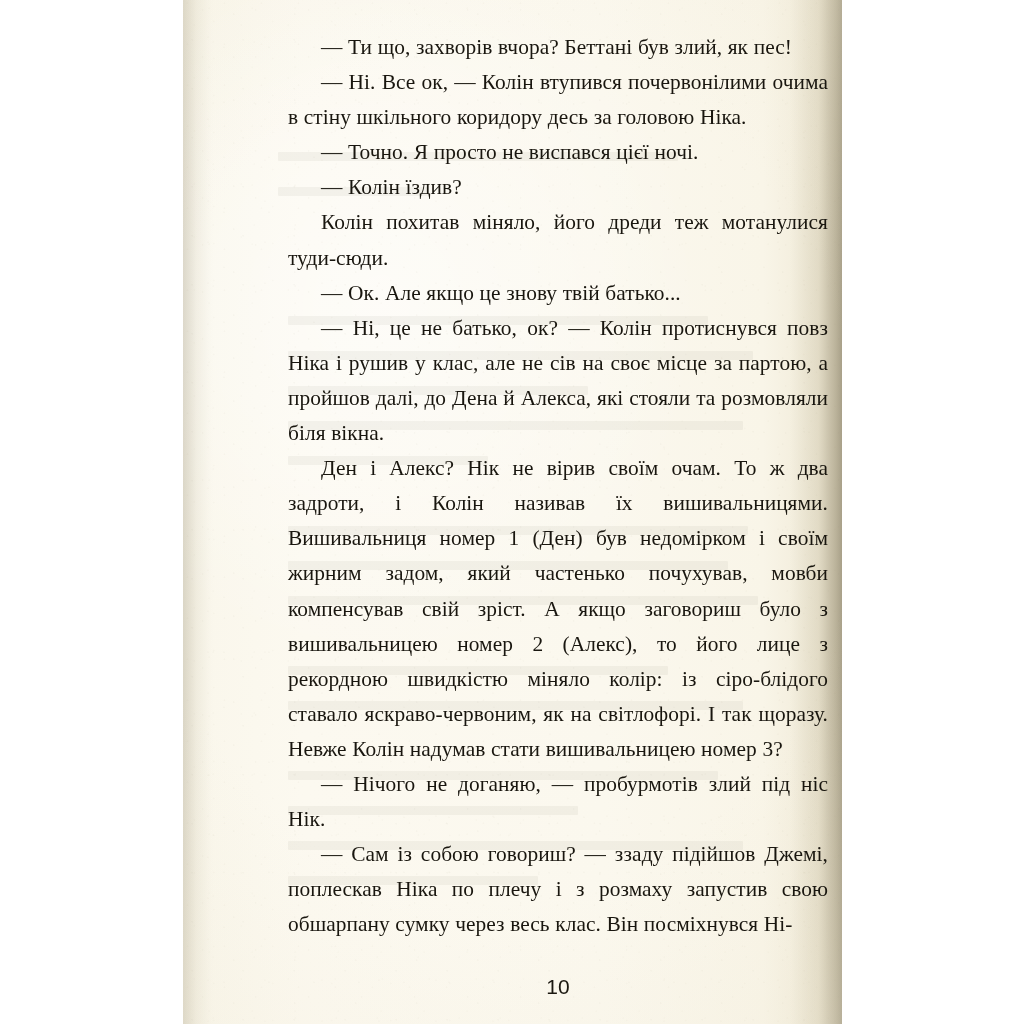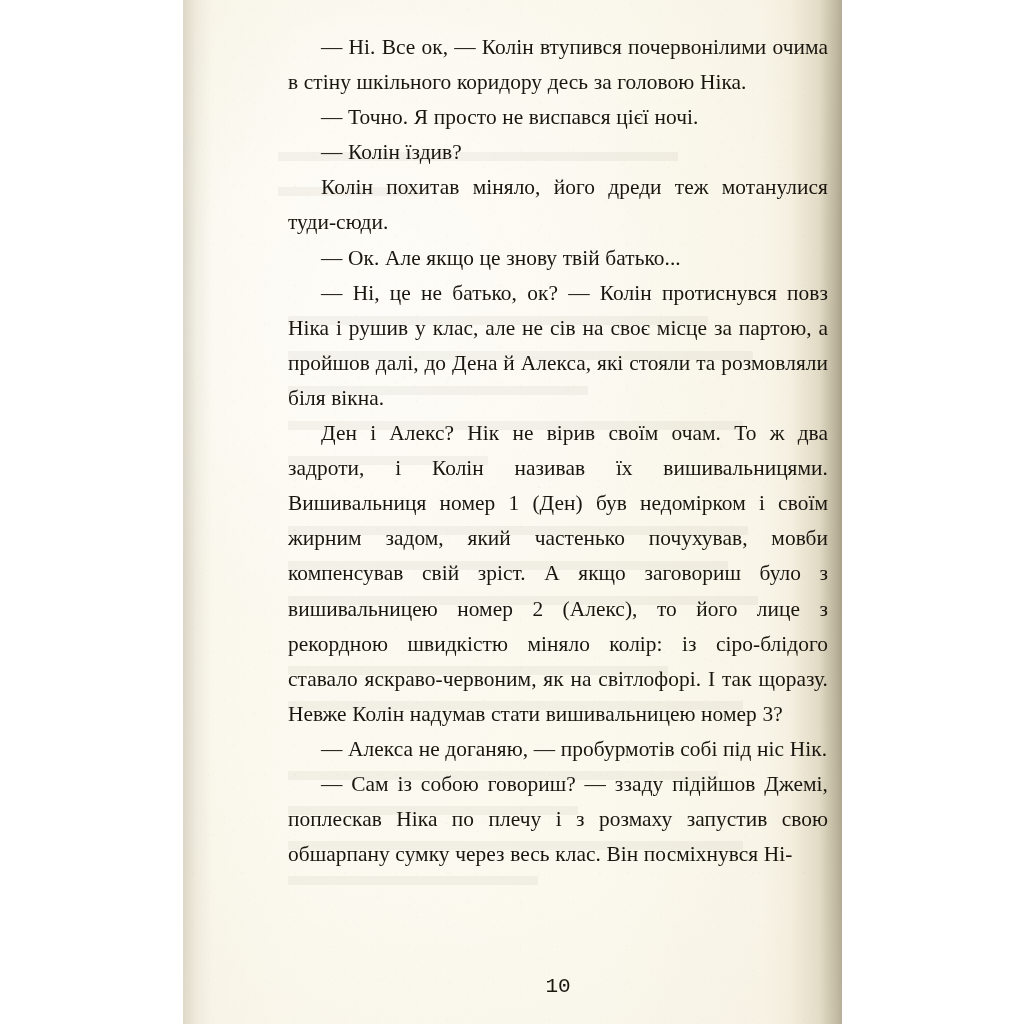--- a/index.html
+++ b/index.html
@@ -151,21 +151,21 @@
   .para.dialogue {
     text-indent: 33px;
   }
 
   .page-number {
     position: absolute;
     left: 288px;
     top: 975px;
     width: 540px;
     text-align: center;
-    font-family: Liberation Mono, monospace;
+    font-family: Liberation Sans, sans-serif;
     font-size: 21px;
     color: #1b1810;
   }
 
   
   .ink-soften {
     position: absolute;
     left: 183px;
     top: 0;
     width: 659px;
@@ -203,26 +203,27 @@
       <div class="st-line" style="left:105px; top:876px;  width:250px;"></div>
     </div>
   </div>
 
   <div class="spine-shadow"></div>
   <div class="fore-edge-shadow"></div>
   <div class="ink-soften"></div>
   <div class="outer-white"></div>
 
   <div class="text-block">
+    <p class="para dialogue">— Ти що, захворів вчора? Беттані був злий, як пес!</p>
     <p class="para dialogue">— Ні. Все ок, — Колін втупився почервонілими очима в стіну шкільного коридору десь за головою Ніка.</p>
     <p class="para dialogue">— Точно. Я просто не виспався цієї ночі.</p>
     <p class="para dialogue">— Колін їздив?</p>
     <p class="para">Колін похитав міняло, його дреди теж мотанулися туди-сюди.</p>
     <p class="para dialogue">— Ок. Але якщо це знову твій батько...</p>
     <p class="para dialogue">— Ні, це не батько, ок? — Колін протиснувся повз Ніка і рушив у клас, але не сів на своє місце за партою, а пройшов далі, до Дена й Алекса, які стояли та розмовляли біля вікна.</p>
     <p class="para">Ден і Алекс? Нік не вірив своїм очам. То ж два задроти, і Колін називав їх вишивальницями. Вишивальниця номер 1 (Ден) був недомірком і своїм жирним задом, який частенько почухував, мовби компенсував свій зріст. А якщо заговориш було з вишивальницею номер 2 (Алекс), то його лице з рекордною швидкістю міняло колір: із сіро-блідого ставало яскраво-червоним, як на світлофорі. І так щоразу. Невже Колін надумав стати вишивальницею номер 3?</p>
-    <p class="para dialogue">— Алекса не доганяю, — пробурмотів собі під ніс Нік.</p>
+    <p class="para dialogue">— Нічого не доганяю, — пробурмотів злий під ніс Нік.</p>
     <p class="para dialogue">— Сам із собою говориш? — ззаду підійшов Джемі, поплескав Ніка по плечу і з розмаху запустив свою обшарпану сумку через весь клас. Він посміхнувся Ні-</p>
   </div>
 
   <div class="page-number">10</div>
 
 </div>
 
 </body></html>

